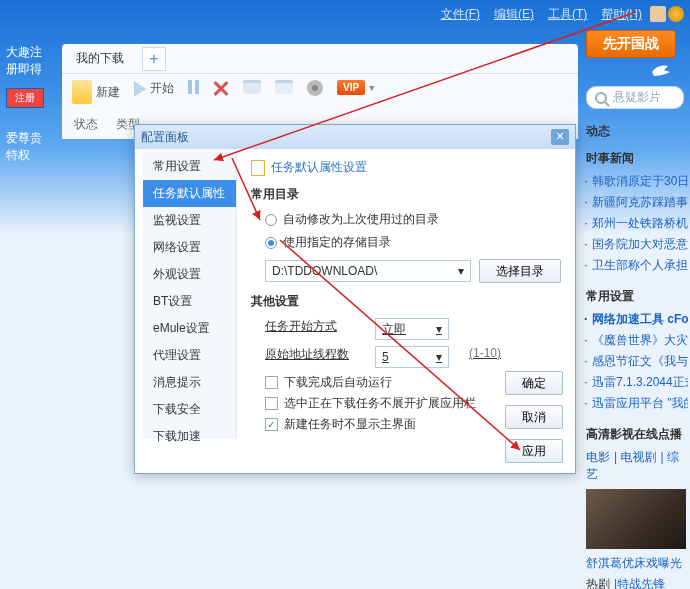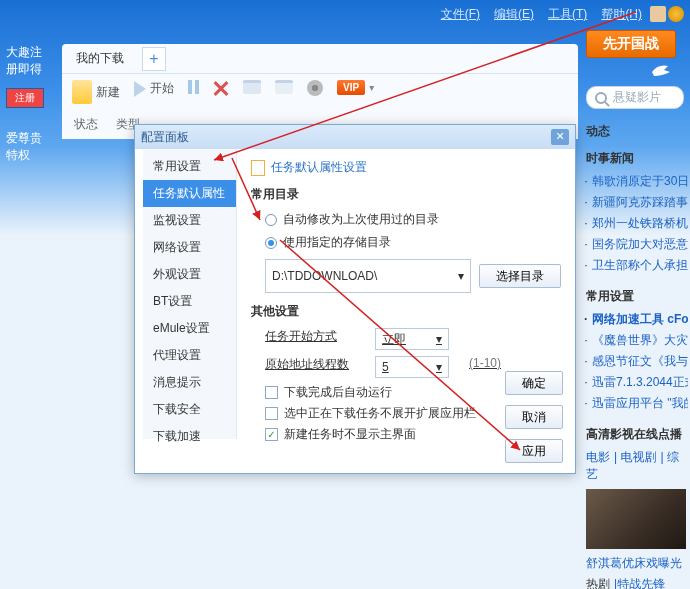--- a/index.html
+++ b/index.html
@@ -35,21 +35,21 @@
 .dialog-body { display: flex; height: 290px; margin-left: 8px; }
 .d-nav { width: 94px; background: #f4f8fc; border-right: 1px solid #dfe9f4; padding-top: 4px; }
 .d-nav div { font-size: 12px; color: #333; padding: 5px 10px; cursor: pointer; }
 .d-nav .active { background: #3b8fe8; color: #fff; }
 .d-content { flex: 1; padding: 8px 14px; font-size: 12px; color: #333; position: relative; }
 .d-content .sec-title { color: #2a72c8; padding: 2px 0 6px; display: flex; align-items: center; gap: 6px; }
 .d-content .sec-title .pg-icon { width: 14px; height: 16px; background: #fff; border: 1px solid #f0b040; position: relative; }
 .d-content .group-label { font-weight: bold; margin: 4px 0 6px; }
 .d-content label { display: flex; align-items: center; gap: 6px; padding: 2px 0 4px 14px; }
 .d-content .path-row { display: flex; align-items: center; gap: 8px; margin: 4px 0 10px 14px; }
-.d-content .path-row .combo { flex: 1; height: 22px; border: 1px solid #b9cadb; display: flex; align-items: center; padding: 16px 6px; justify-content: space-between; background: #fff; }
+.d-content .path-row .combo { flex: 1; height: 22px; border: 1px solid #b9cadb; display: flex; align-items: center; padding: 4px 6px; justify-content: space-between; background: #fff; }
 .d-content .opt-row { display: flex; align-items: flex-start; gap: 20px; padding: 2px 0 4px 14px; text-decoration: underline; }
 .d-content .opt-row .combo { width: 74px; height: 22px; border: 1px solid #b9cadb; display: flex; align-items: center; justify-content: space-between; padding: 0 6px; background: #fff; }
 .d-content .chk { display: flex; align-items: center; gap: 6px; padding: 2px 0 2px 14px; }
 .d-content .chk .box { width: 13px; height: 13px; border: 1px solid #8fa9c5; background: #fff; display: flex; align-items: center; justify-content: center; font-size: 10px; color: #2e9c3e; }
 .btn { height: 24px; padding: 0 16px; border: 1px solid #a9bed5; background: linear-gradient(#fdfdfe,#e7eef7); font-size: 12px; cursor: pointer; border-radius: 2px; }
 .dialog-footer { position: absolute; right: 12px; bottom: 10px; display: flex; gap: 10px; flex-direction: column; }
 .right-col { position: absolute; right: 0; top: 82px; width: 110px; font-size: 12px; }
 .search { display: flex; align-items: center; gap: 6px; border: 1px solid #c6d6e6; background: #fff; border-radius: 10px; padding: 2px 8px; margin: 4px 6px 8px; }
 .search .mag { width: 12px; height: 12px; border: 2px solid #9ab; border-radius: 50%; position: relative; }
 .search .mag::after { content: ""; position: absolute; width: 6px; height: 2px; background: #9ab; bottom: -3px; right: -5px; transform: rotate(45deg); }

